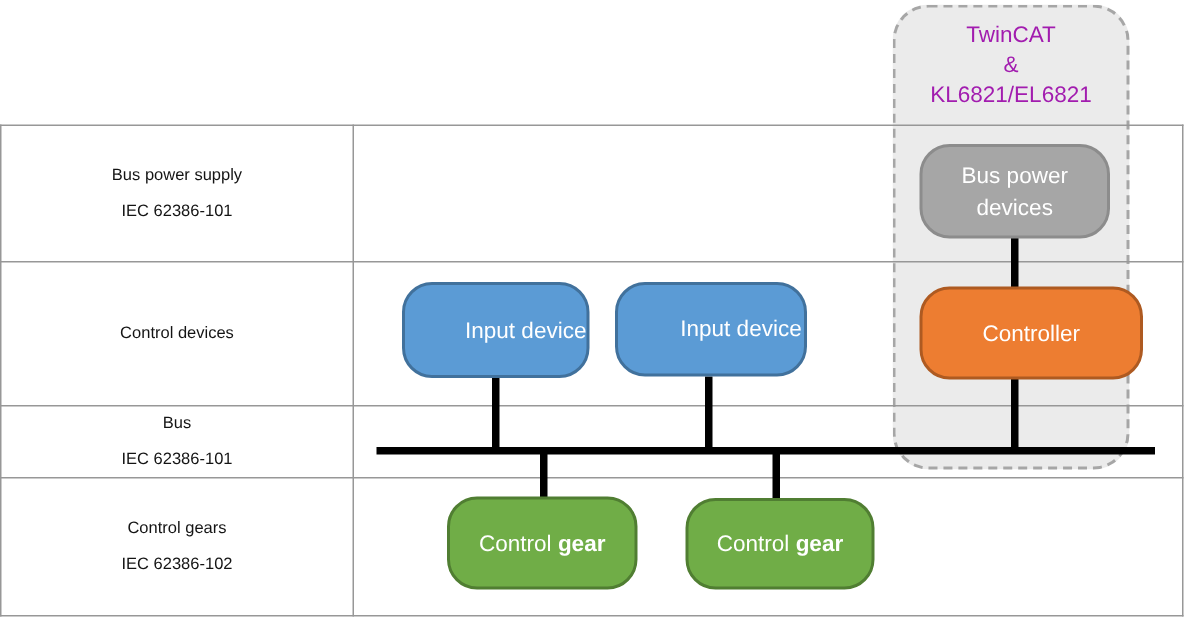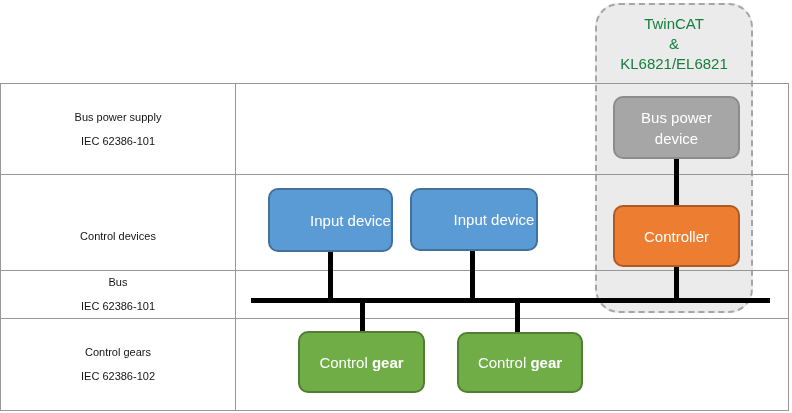--- a/index.html
+++ b/index.html
@@ -21,21 +21,21 @@
     width: 158px; height: 310px;
     background: #EBEBEB;
     border: 2px dashed #A6A6A6;
     border-radius: 24px;
   }
   .group-title {
     padding-top: 9px;
     text-align: center;
     font-size: 15px;
     line-height: 20px;
-    color: #15803d;
+    color: #a21caf;
   }
 
   
   .hline {
     position: absolute;
     left: 0; width: 789px; height: 1px;
     background: #979797;
   }
   .vline {
     position: absolute;
@@ -71,21 +71,21 @@
   }
 
   
   .node {
     position: absolute;
     display: flex;
     flex-direction: column;
     justify-content: center;
     align-items: center;
     text-align: center;
-    border-radius: 10px;
+    border-radius: 20px;
     border: 2px solid;
     color: #ffffff;
     font-size: 15px;
     line-height: 21px;
   }
   .node.blue   { background: #5B9BD5; border-color: #41719C; padding-left: 40px; }
   .node.orange { background: #ED7D31; border-color: #AE5A21; }
   .node.green  { background: #70AD47; border-color: #507E32; }
   .node.gray   { background: #A6A6A6; border-color: #8C8C8C; }
   .bold { font-weight: 700; text-align: right; }
@@ -109,52 +109,52 @@
   <div class="hline" style="top:318px"></div>
   <div class="hline" style="top:410px"></div>
   <div class="vline" style="left:0"></div>
   <div class="vline" style="left:235px"></div>
   <div class="vline" style="left:788px"></div>
 
   <div class="row-label" style="top:83px;height:91px">
     <div>Bus power supply</div>
     <div>IEC 62386-101</div>
   </div>
-  <div class="row-label" style="top:188px;height:96px">
+  <div class="row-label" style="top:174px;height:96px">
     <div>Control devices</div>
   </div>
   <div class="row-label" style="top:270px;height:48px">
     <div>Bus</div>
     <div>IEC 62386-101</div>
   </div>
   <div class="row-label" style="top:318px;height:92px">
     <div>Control gears</div>
     <div>IEC 62386-102</div>
   </div>
 
   <div class="vconn" style="left:674px;top:158px;height:142px"></div>
   <div class="bus"></div>
   <div class="vconn" style="left:328px;top:251px;height:49px"></div>
   <div class="vconn" style="left:470px;top:251px;height:49px"></div>
   <div class="vconn" style="left:360px;top:302px;height:31px"></div>
   <div class="vconn" style="left:515px;top:302px;height:31px"></div>
 
   <div class="node gray" style="left:613px;top:96px;width:127px;height:63px">
     <div>Bus power</div>
-    <div>device</div>
+    <div>devices</div>
   </div>
 
   <div class="node blue" style="left:268px;top:188px;width:125px;height:64px">
     <span>Input device</span>
   </div>
   <div class="node blue" style="left:410px;top:188px;width:128px;height:63px">
     <span>Input device</span>
   </div>
 
-  <div class="node orange" style="left:613px;top:205px;width:127px;height:62px">
+  <div class="node orange" style="left:613px;top:191px;width:149px;height:62px">
     <span>Controller</span>
   </div>
 
   <div class="node green" style="left:298px;top:331px;width:127px;height:62px">
     <div>
       <span>Control</span><span class="bold"> gear</span>
     </div>
   </div>
   <div class="node green" style="left:457px;top:332px;width:126px;height:61px">
     <div>

